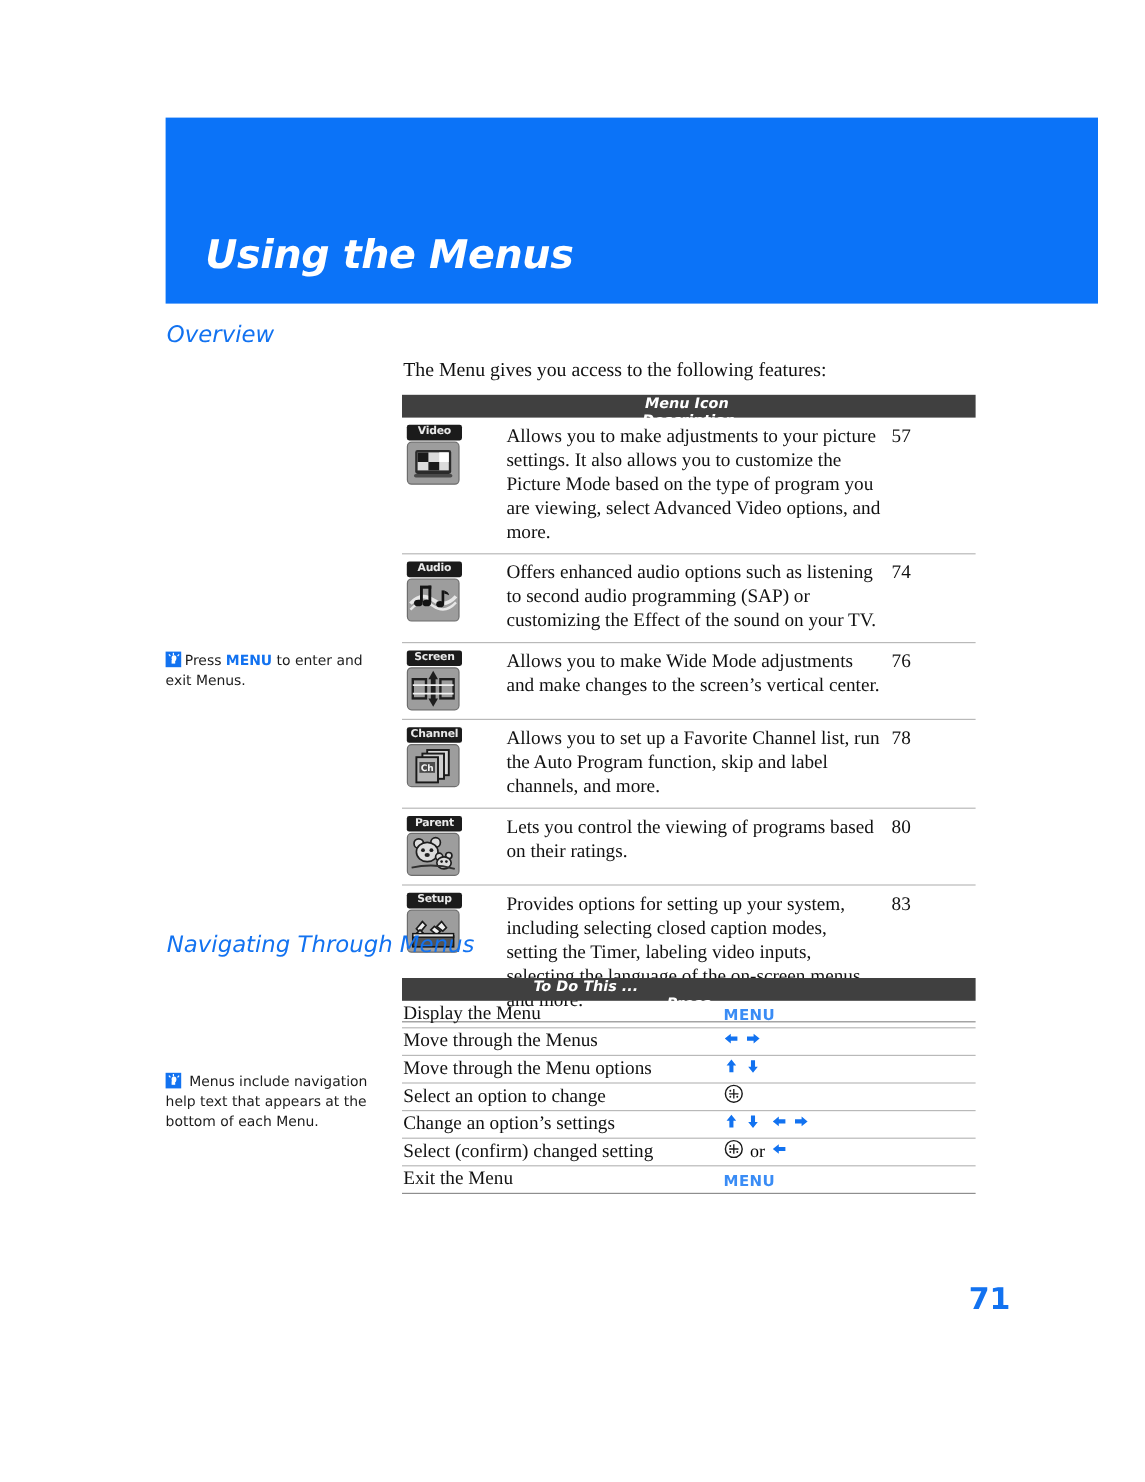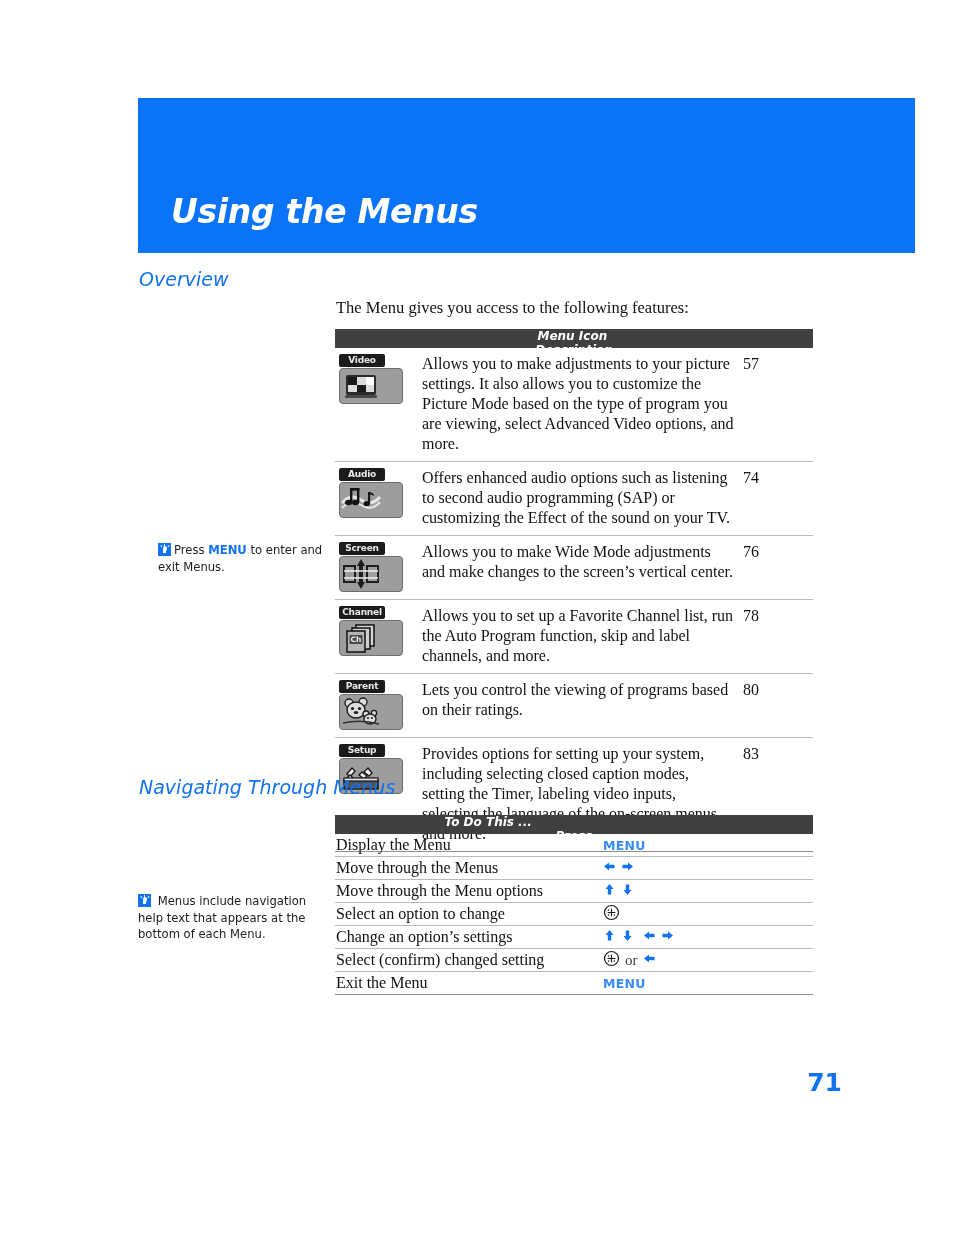--- a/index.html
+++ b/index.html
@@ -64,21 +64,21 @@
   
   .side-note {
     position: absolute;
     left: 138px;
     width: 178px;
     font-family: "DejaVu Sans", sans-serif;
     font-size: 11.6px;
     line-height: 16.5px;
     color: #1b1b1b;
   }
-  #note-menu { top: 542px; margin-left: 20px; }
+  #note-menu { top: 542px; }
   #note-help { top: 893px; }
   .bulb-icon {
     display: inline-block;
     width: 13px;
     height: 13px;
     background: #1272f0;
     vertical-align: -2px;
     margin-right: 3px;
     position: relative;
   }
@@ -178,21 +178,21 @@
     font-family: "DejaVu Sans", sans-serif;
     font-size: 9px;
     font-weight: bold;
     text-align: center;
     border-radius: 2px;
     padding: 1px 0 1px 0;
     line-height: 11px;
     letter-spacing: -0.2px;
   }
   .mi-box {
-    width: 64px;
+    width: 44px;
     height: 36px;
     margin-top: 1px;
     background: #9d9d9d;
     border: 1px solid #6d6d6d;
     border-radius: 4px;
     box-sizing: border-box;
     position: relative;
     overflow: hidden;
   }
   .mi-box svg { position: absolute; left: 0; top: 0; }
@@ -219,21 +219,21 @@
   }
   .press-menu {
     font-family: "DejaVu Sans", sans-serif;
     font-size: 12.5px;
     font-weight: bold;
     color: #3a8cf5;
     letter-spacing: 0.3px;
   }
   .or-word {
     font-size: 15px;
-    color: #404040;
+    color: #000000;
   }
   .arrow { display: inline-block; }
 
   
   .page-number {
     position: absolute;
     right: 112px;
     top: 1068px;
     font-family: "DejaVu Sans", sans-serif;
     font-weight: bold;

